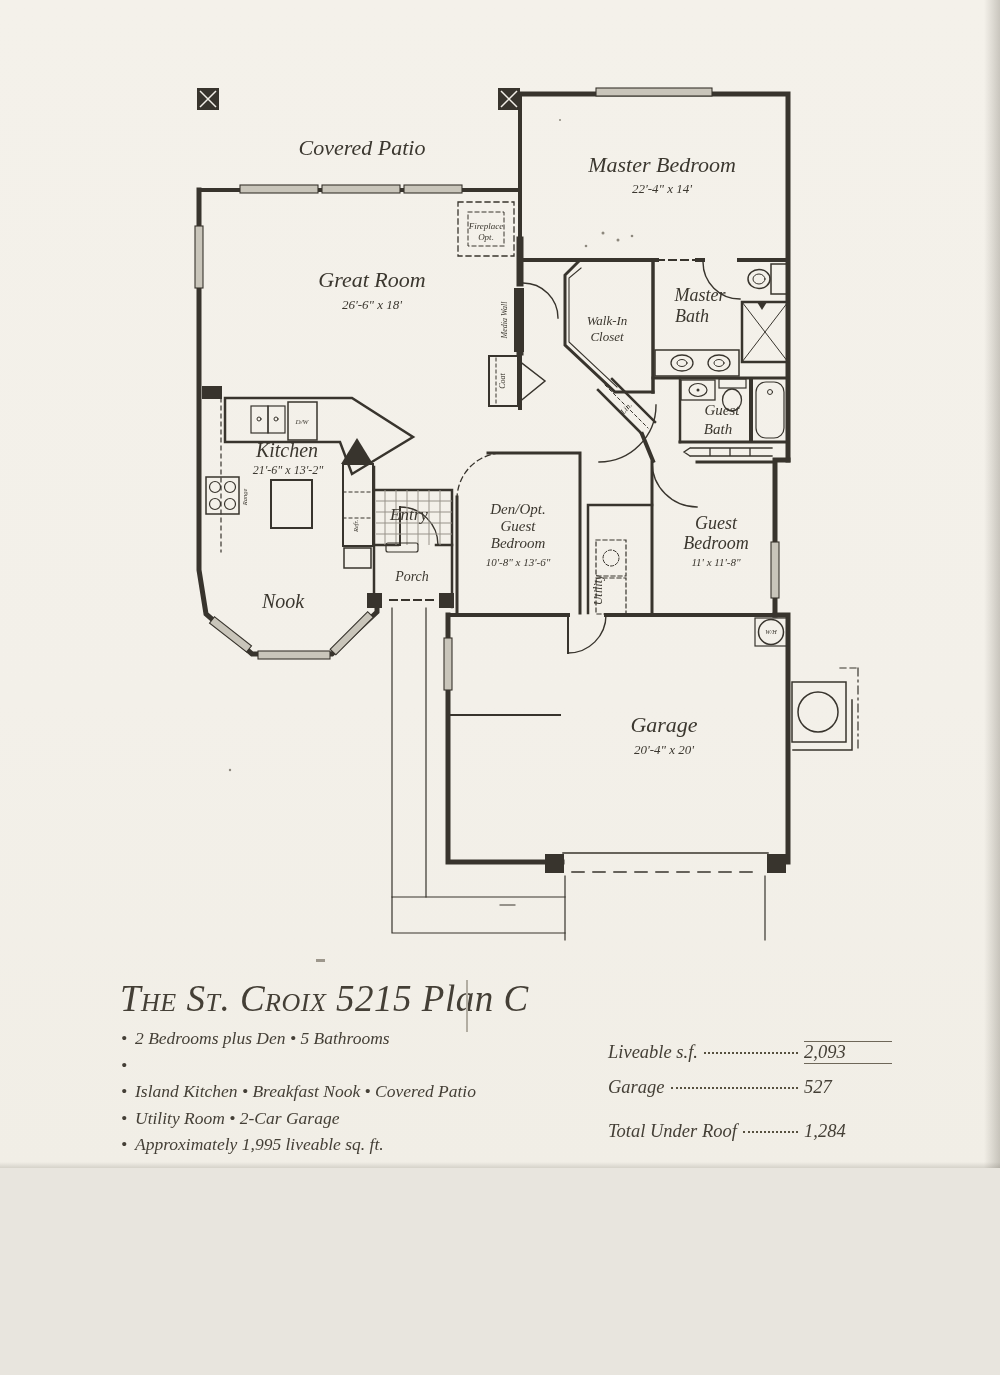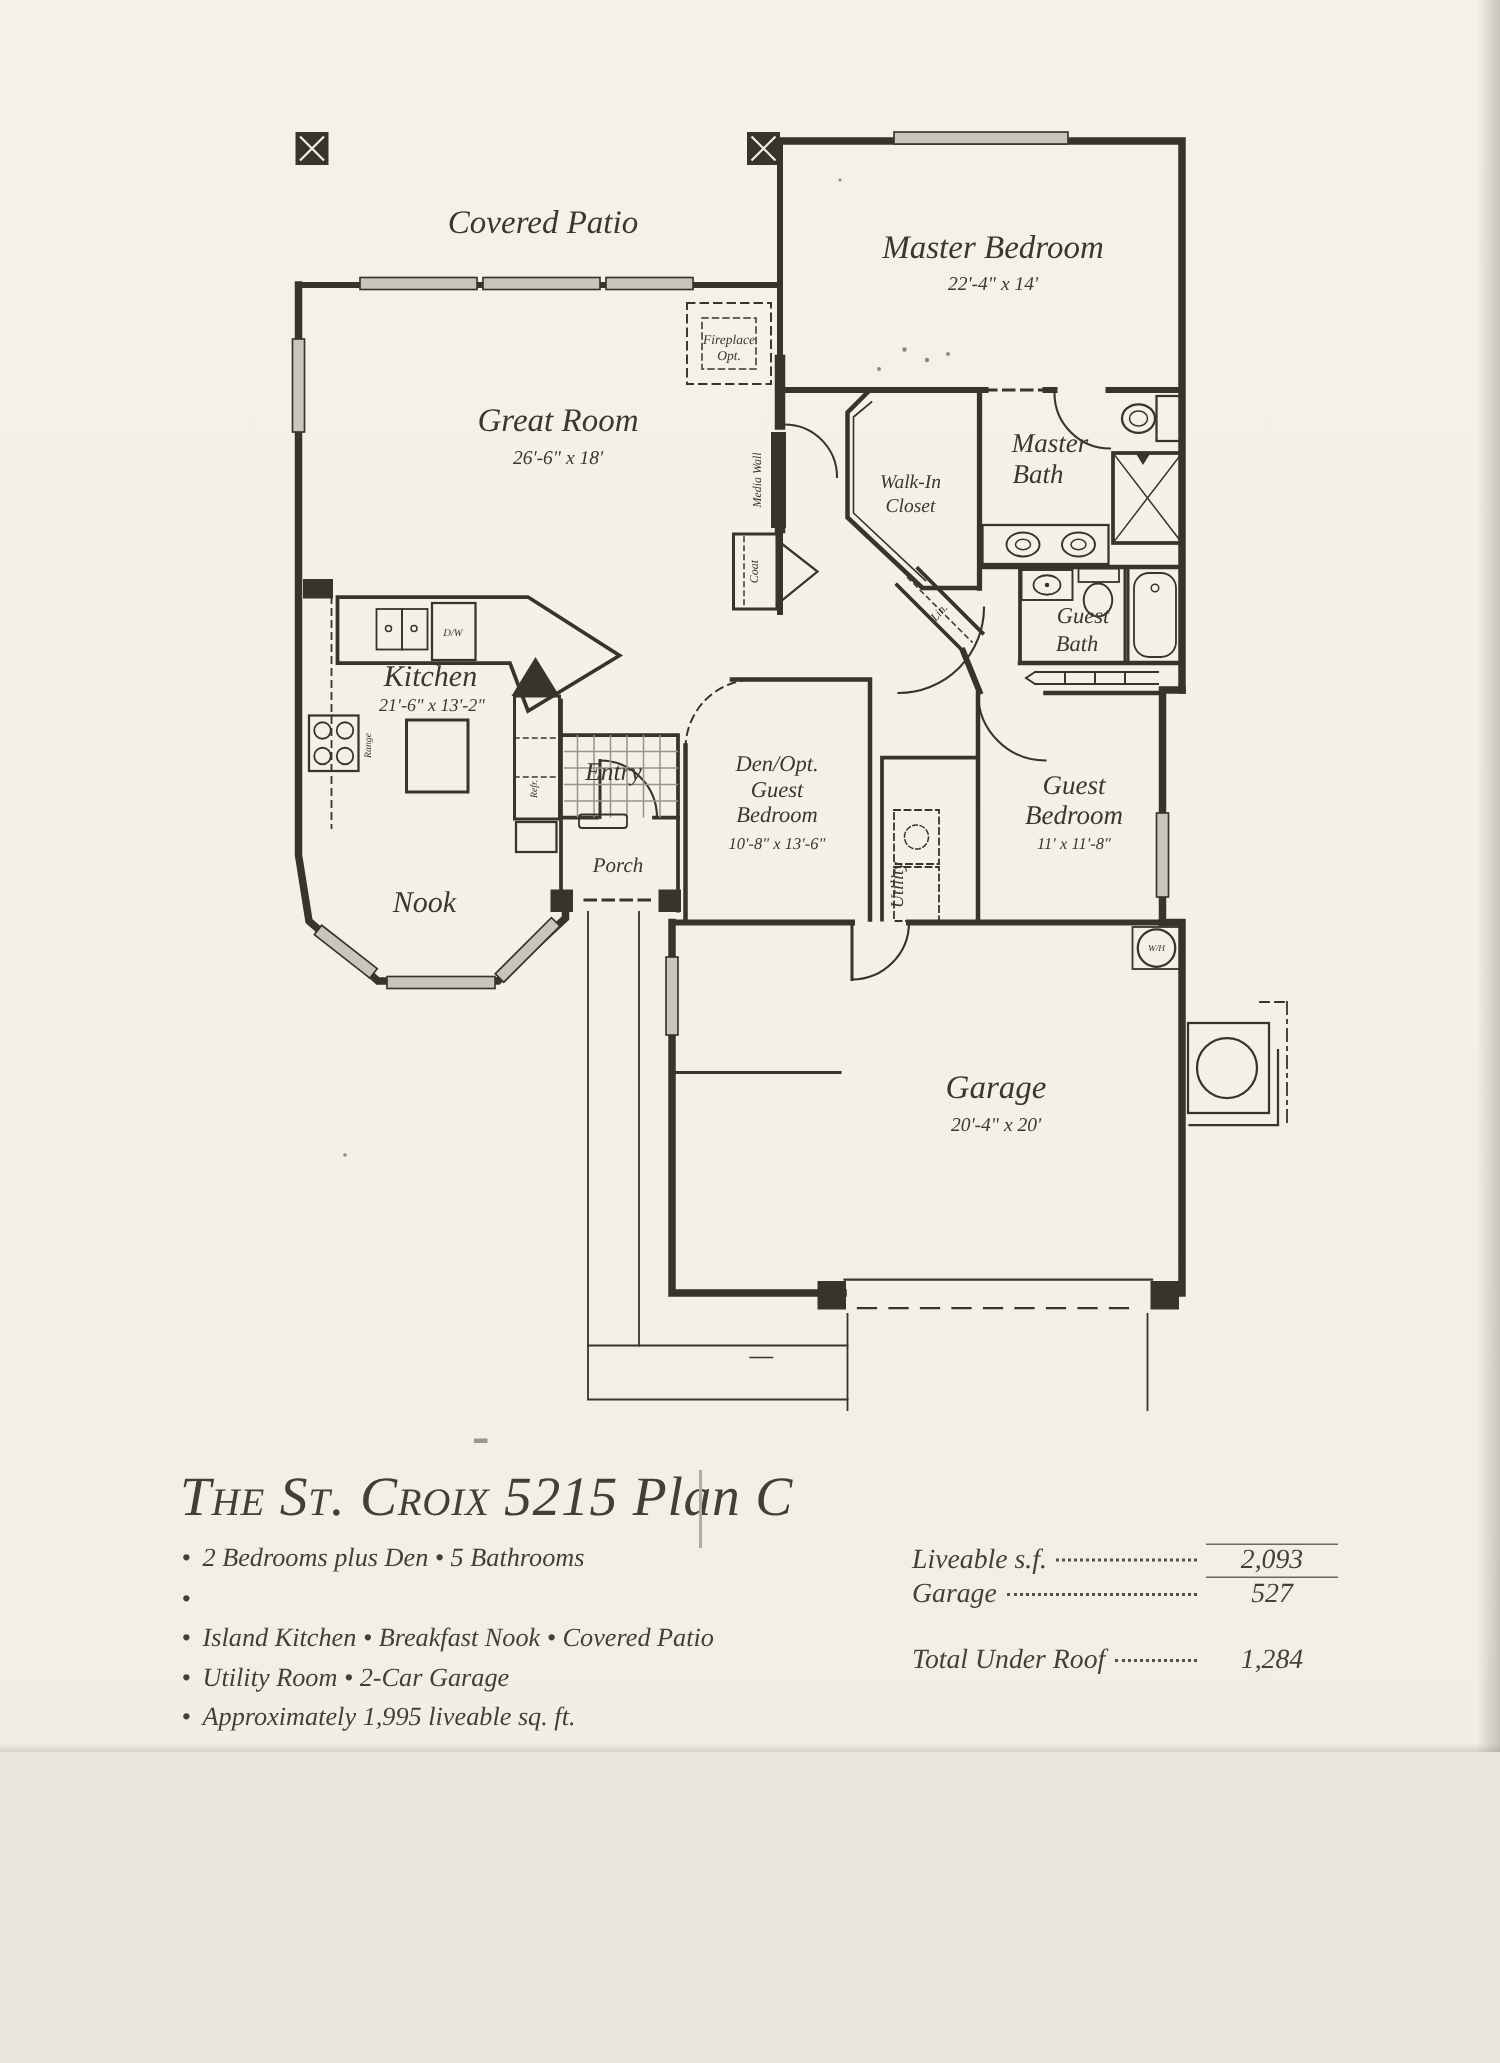--- a/index.html
+++ b/index.html
@@ -28,23 +28,23 @@
 
   
   #plan-title{position:absolute;left:120px;top:977px;font-size:37px;letter-spacing:.5px;color:#443f36;}
   #plan-title .sc{font-variant:small-caps;}
   #title-artifact{position:absolute;left:466px;top:980px;width:2px;height:52px;background:#b2ada2;}
   #tick-artifact{position:absolute;left:316px;top:959px;width:9px;height:3px;background:#9d978c;}
   #features{position:absolute;left:121px;top:1028px;font-size:17.5px;color:#443f36;}
   .feat{display:flex;align-items:baseline;margin-bottom:5.5px;}
   .feat .bullet{width:14px;}
   #areas{position:absolute;left:608px;top:1029px;width:284px;font-size:18.5px;color:#443f36;}
-  .arow{display:flex;align-items:baseline;height:23.5px;}
+  .arow{display:flex;align-items:baseline;height:23.5px;margin-top:12px;}
   .arow .dots{flex:1;border-bottom:2px dotted #56503f;margin:0 6px;transform:translateY(-4px);}
-  .arow .val{text-align:center;}
+  .arow .val{text-align:left;}
   .val-1{width:88px;border-top:1.5px solid #6e6759;border-bottom:1.5px solid #6e6759;}
   .val-2{width:88px;}
   .val-3{width:64px;border-bottom:1.5px solid #6e6759;}
   .arow.total{margin-top:21px;}
   .val-t{width:88px;}
 </style>
 </head>
 <body>
 
 <div id="page">

